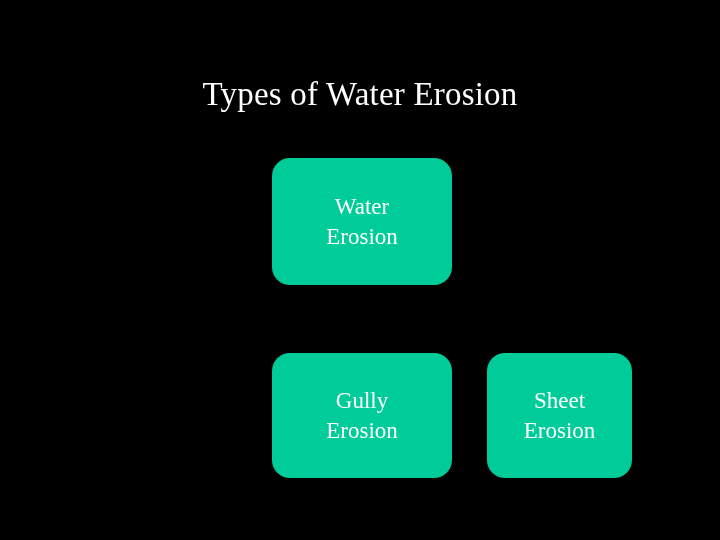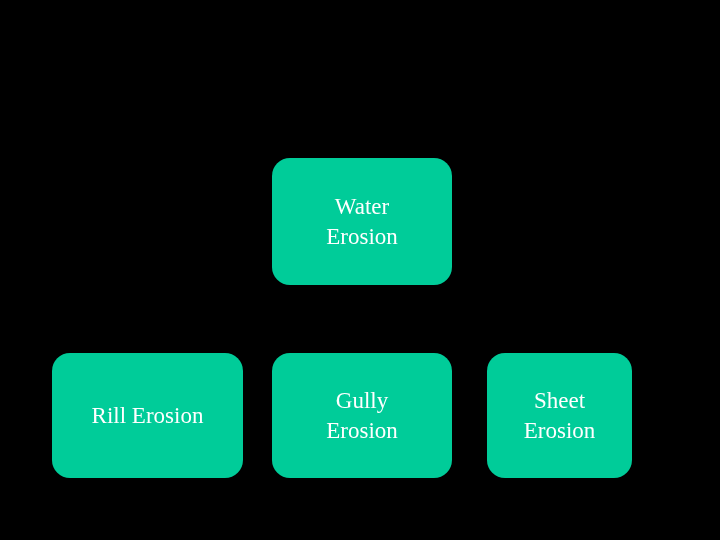--- a/index.html
+++ b/index.html
@@ -74,28 +74,26 @@
     top: 353px;
     width: 145px;
     height: 125px;
   }
 </style>
 </head>
 <body>
 
 <div class="slide">
 
+  <div class="slide-title">Types of Water Erosion</div>
 
   <div class="node" id="node-root">
     <span class="node-label"><span>Water</span><br><span>Erosion</span></span>
   </div>
 
-  <div class="node" id="node-rill">
-    <span class="node-label"><span>Rill Erosion</span></span>
-  </div>
 
   <div class="node" id="node-gully">
     <span class="node-label"><span>Gully</span><br><span>Erosion</span></span>
   </div>
 
   <div class="node" id="node-sheet">
     <span class="node-label"><span>Sheet</span><br><span>Erosion</span></span>
   </div>
 
 </div>

